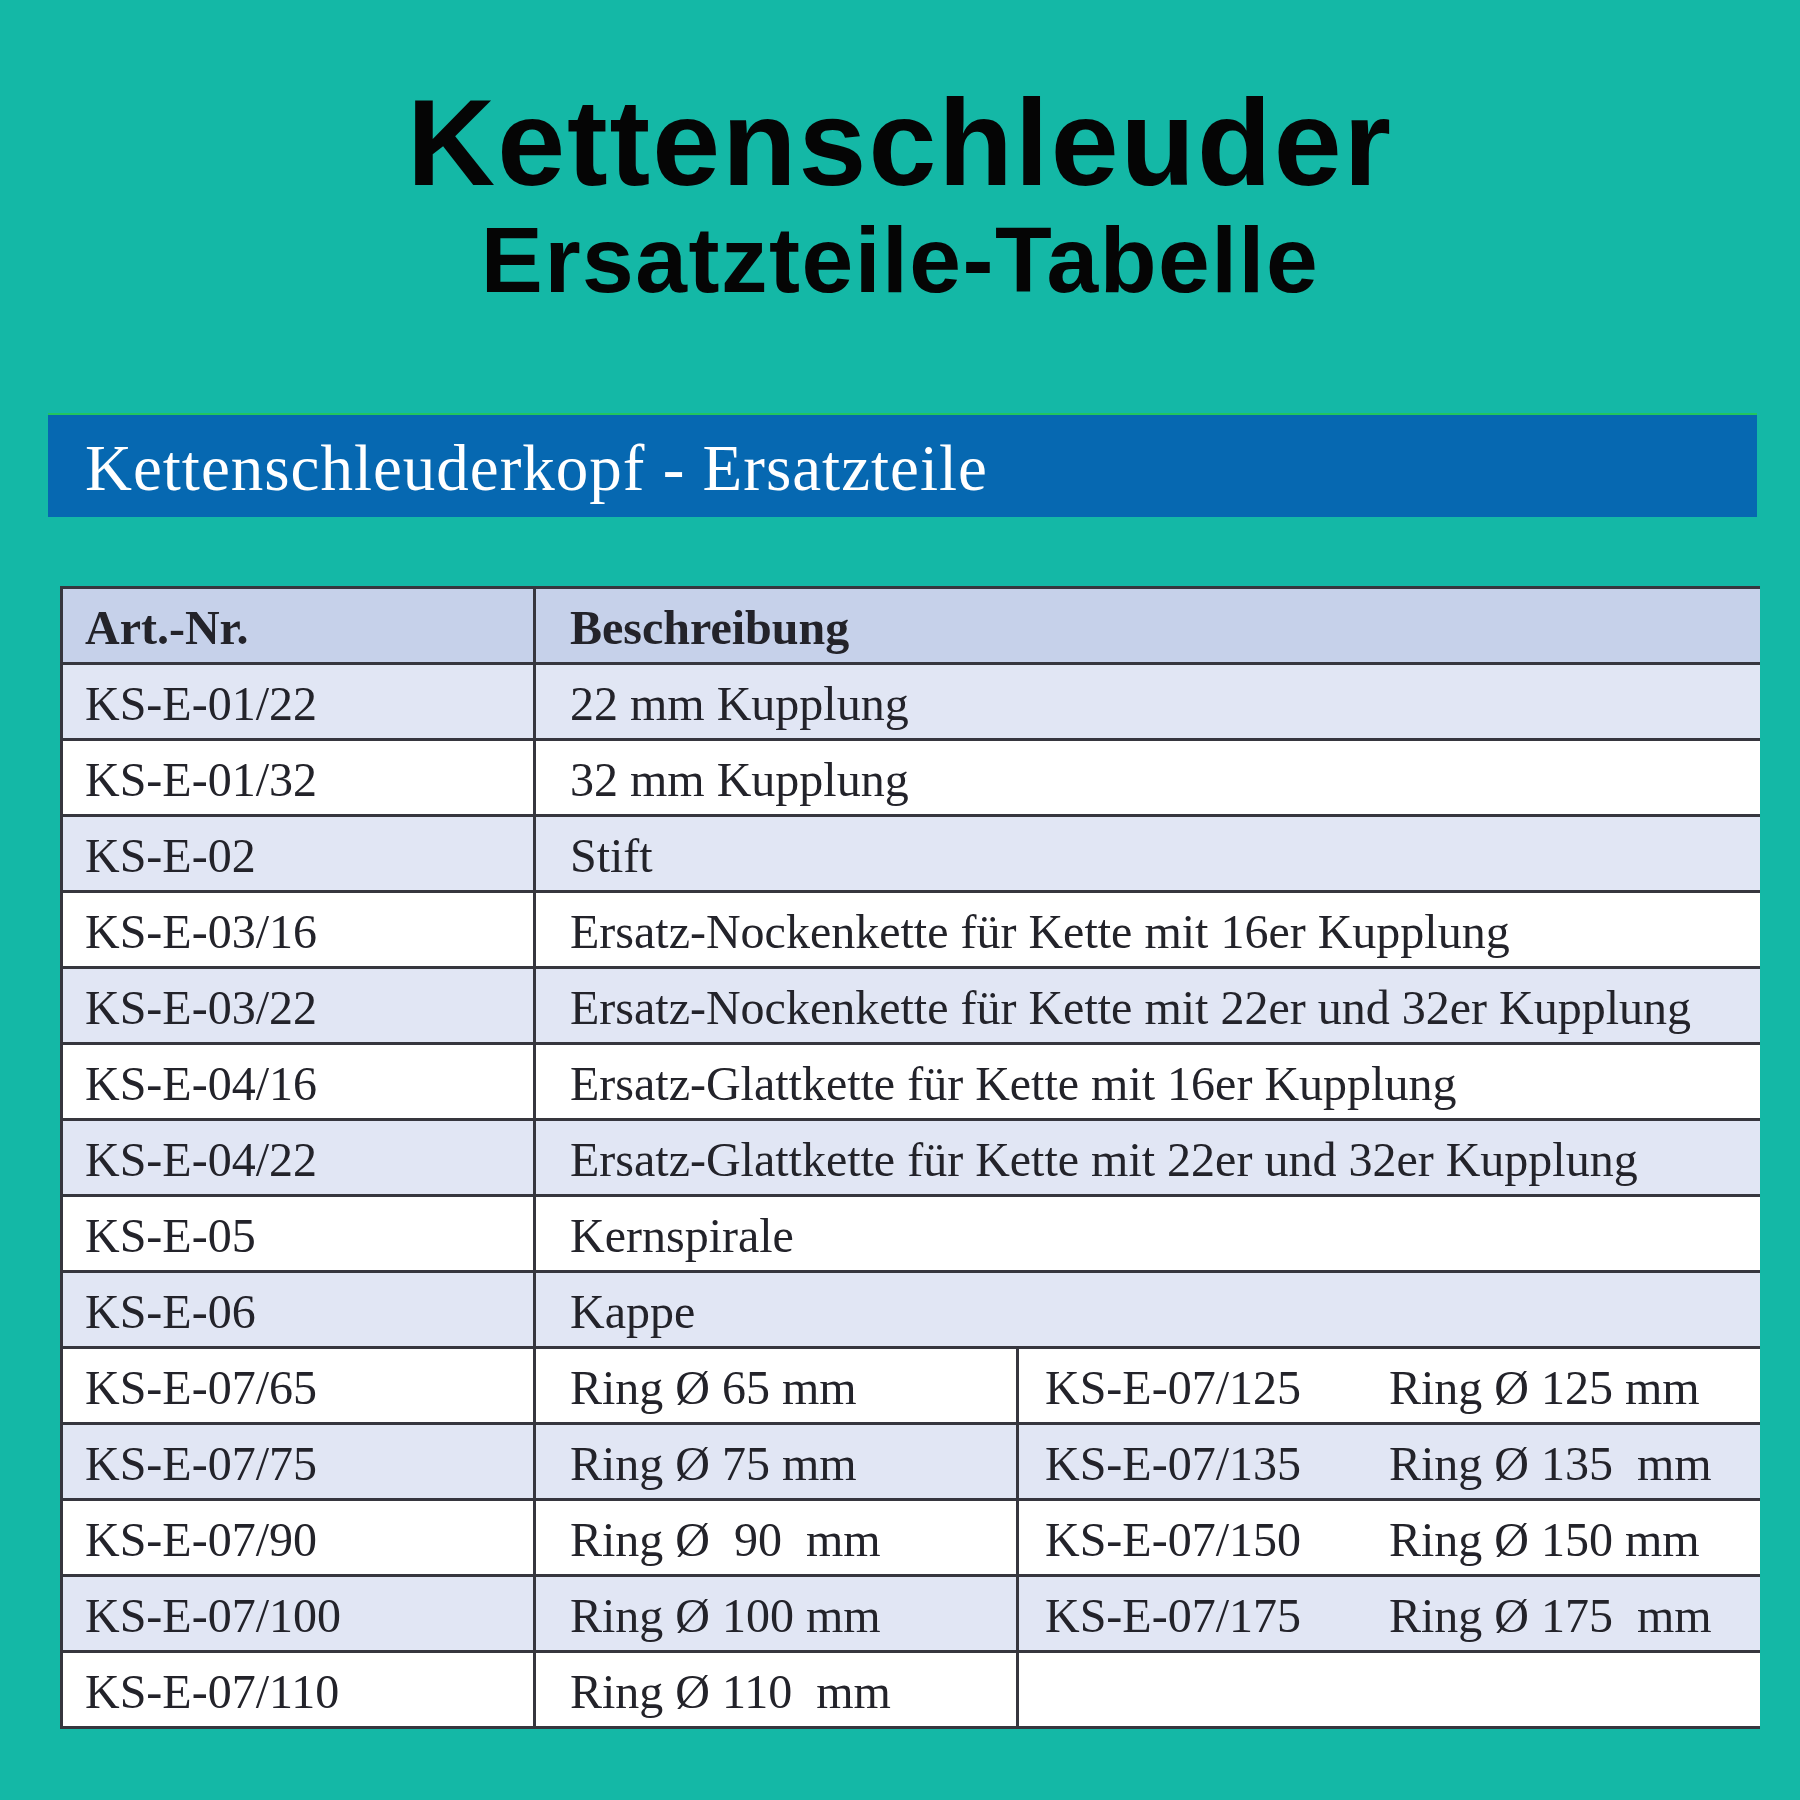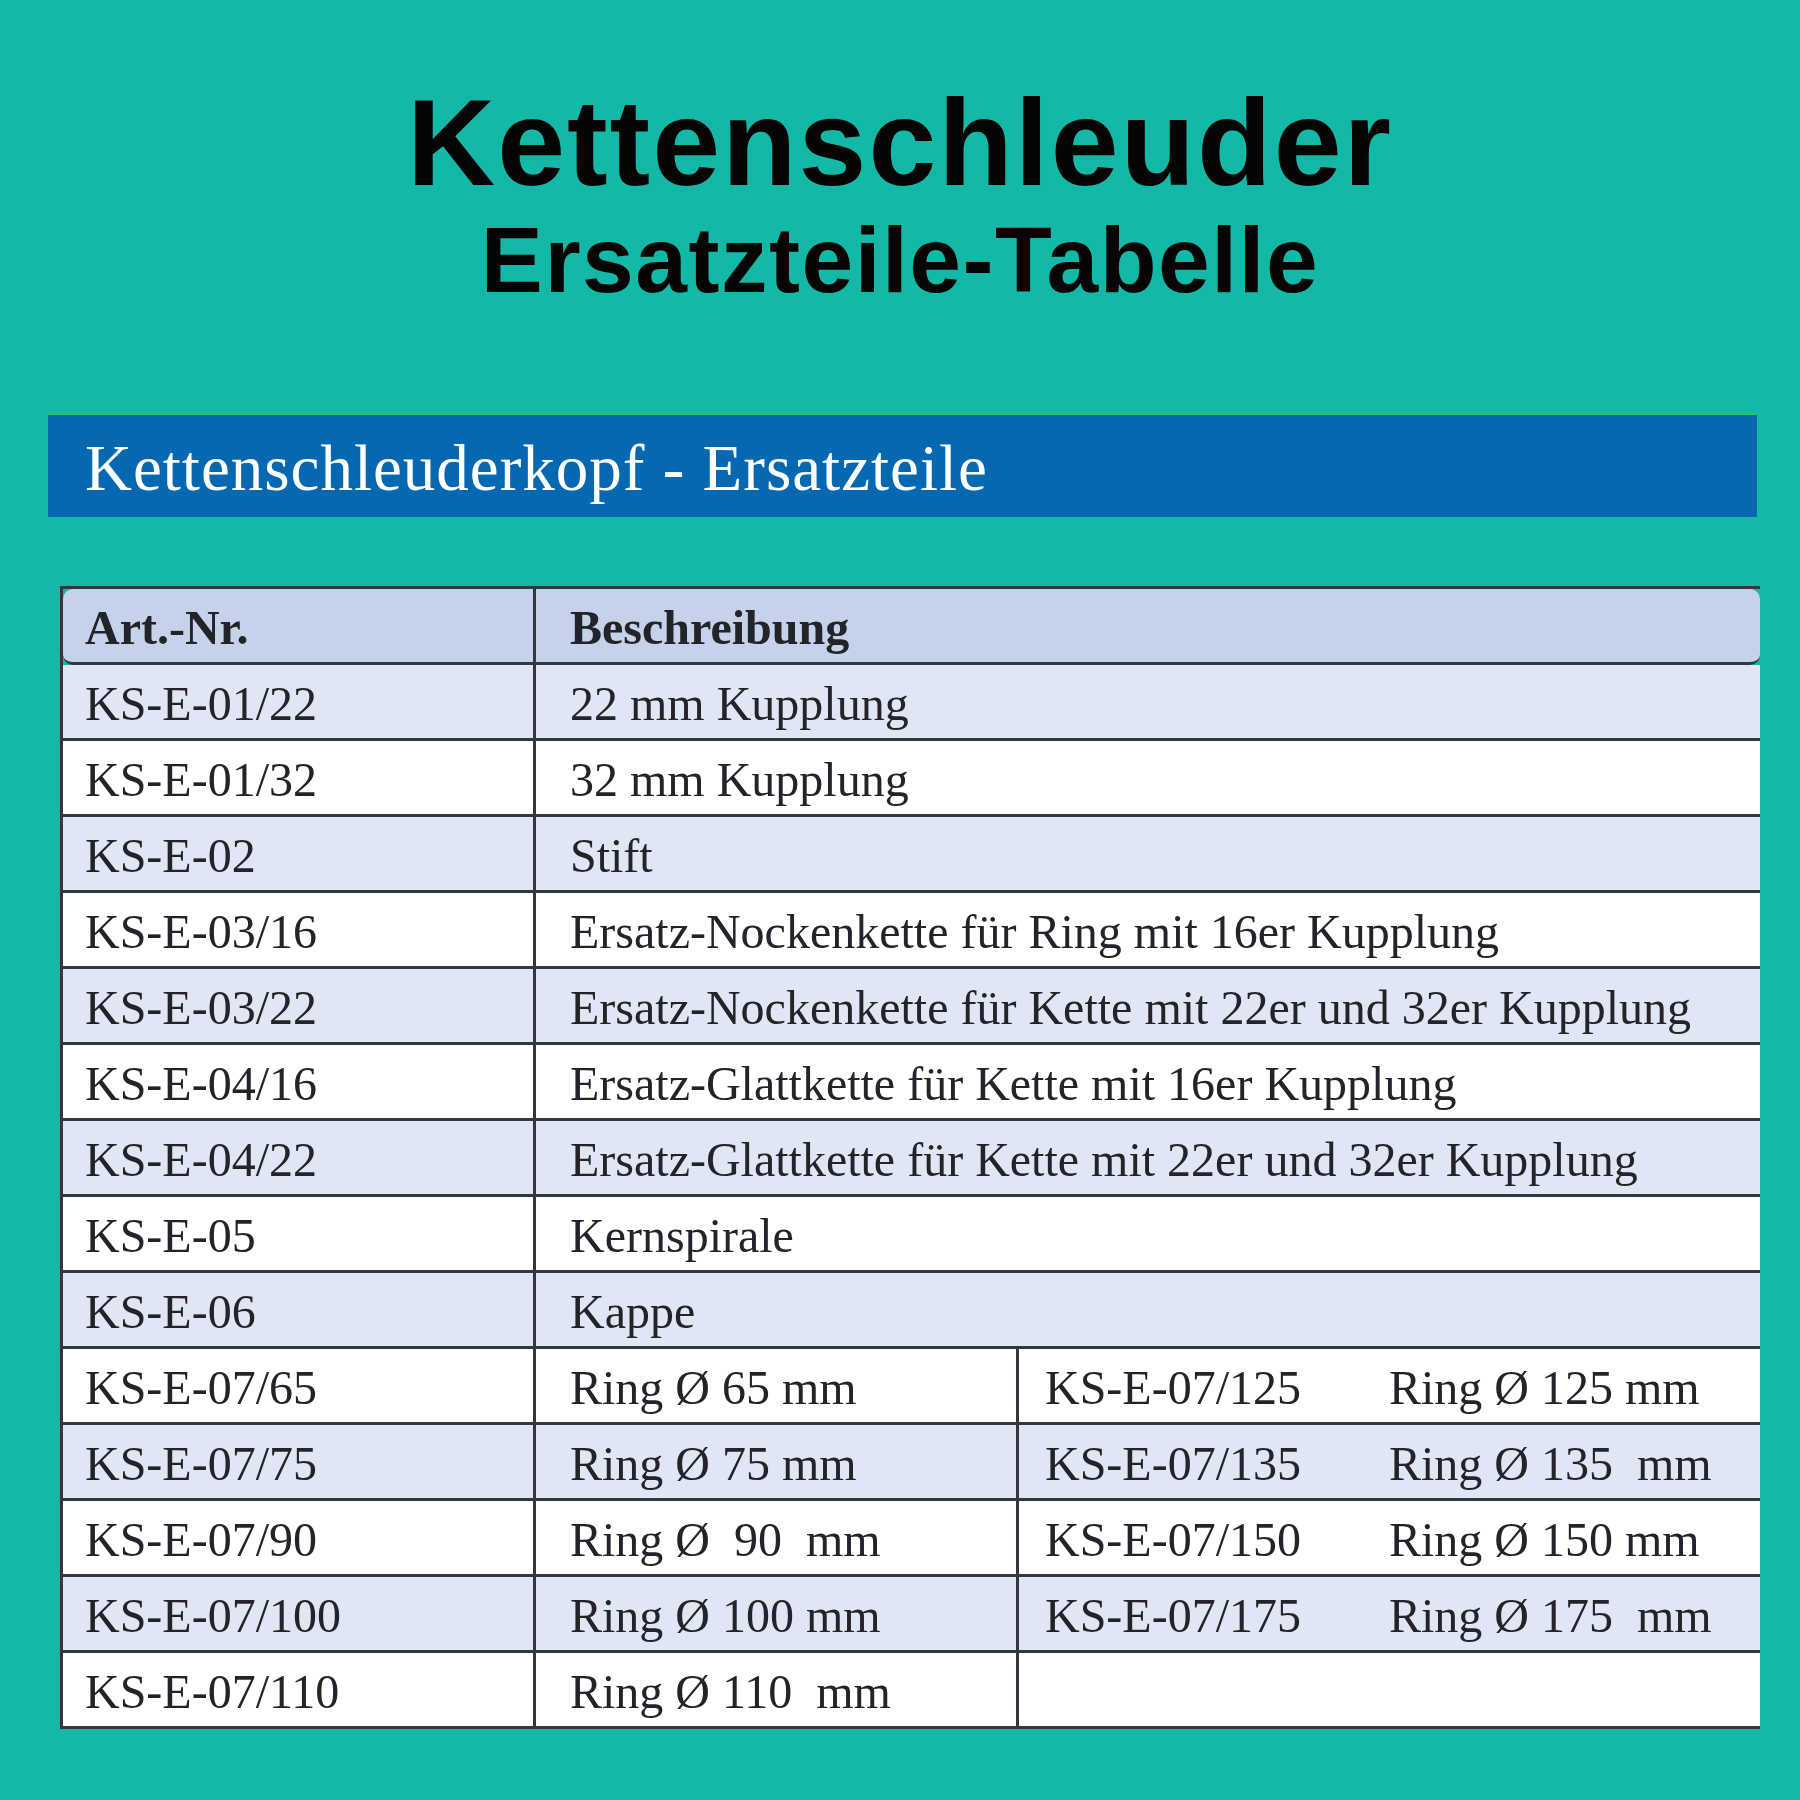--- a/index.html
+++ b/index.html
@@ -58,21 +58,21 @@
     border-left:3px solid var(--line,#36363e);
     font-size:48px;color:#23232a;
   }
   .row{
     display:flex;
     height:76px;
     box-sizing:border-box;
     border-bottom:3px solid var(--line,#36363e);
     background:#ffffff;
   }
-  .row.head{background:var(--head-bg,#c6d1ea);font-weight:bold;border-radius:10px;}
+  .row.head{background:var(--head-bg,#c6d1ea);font-weight:bold;}
   .row.alt{background:var(--alt-bg,#e1e6f4);}
   .cell{
     box-sizing:border-box;
     display:flex;align-items:center;
     white-space:pre-wrap;
     overflow:hidden;
     transform:translateZ(0);
   }
   .cell span{white-space:pre-wrap;}
   .c1{width:470px;padding-left:22px;}           
@@ -111,21 +111,21 @@
         <div class="row">
           <div class="cell c1"><span class="txt">KS-E-01/32</span></div>
           <div class="cell c2 span2"><span class="txt">32 mm Kupplung</span></div>
         </div>
         <div class="row alt">
           <div class="cell c1"><span class="txt">KS-E-02</span></div>
           <div class="cell c2 span2"><span class="txt">Stift</span></div>
         </div>
         <div class="row">
           <div class="cell c1"><span class="txt">KS-E-03/16</span></div>
-          <div class="cell c2 span2"><span class="txt">Ersatz-Nockenkette für Ring mit 16er Kupplung</span></div>
+          <div class="cell c2 span2"><span class="txt">Ersatz-Nockenkette für Kette mit 16er Kupplung</span></div>
         </div>
         <div class="row alt">
           <div class="cell c1"><span class="txt">KS-E-03/22</span></div>
           <div class="cell c2 span2"><span class="txt">Ersatz-Nockenkette für Kette mit 22er und 32er Kupplung</span></div>
         </div>
         <div class="row">
           <div class="cell c1"><span class="txt">KS-E-04/16</span></div>
           <div class="cell c2 span2"><span class="txt">Ersatz-Glattkette für Kette mit 16er Kupplung</span></div>
         </div>
         <div class="row alt">

